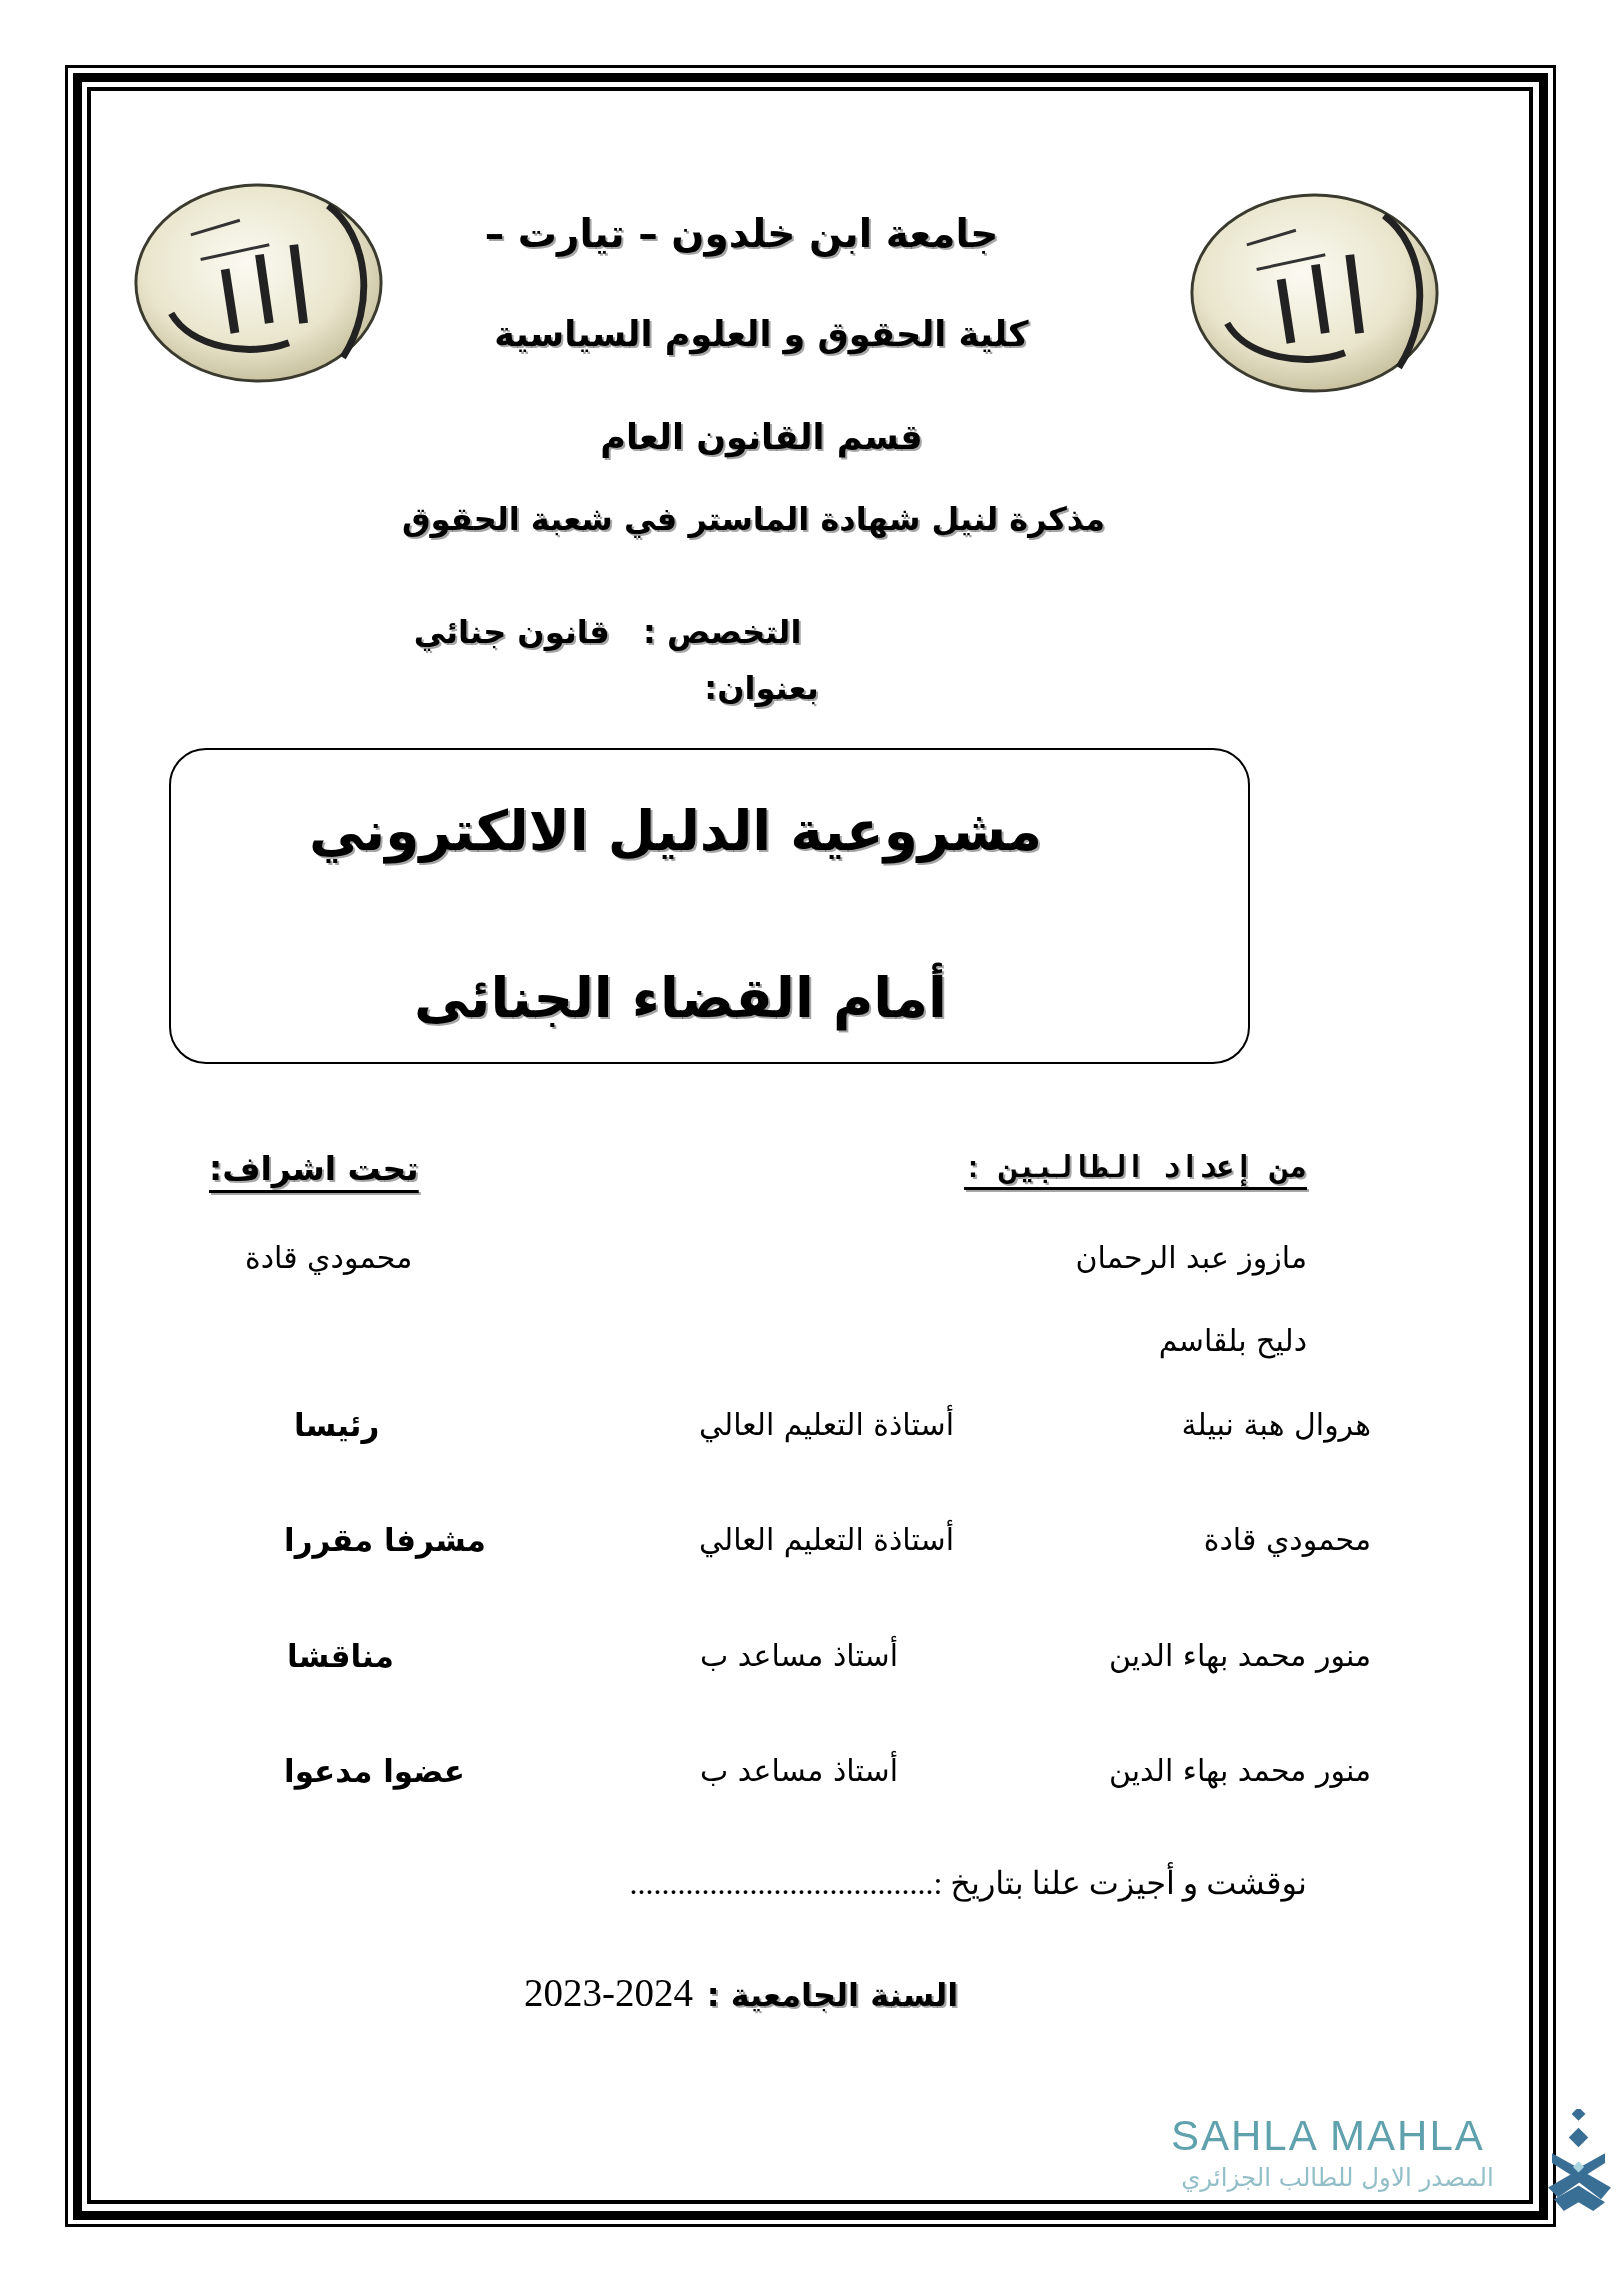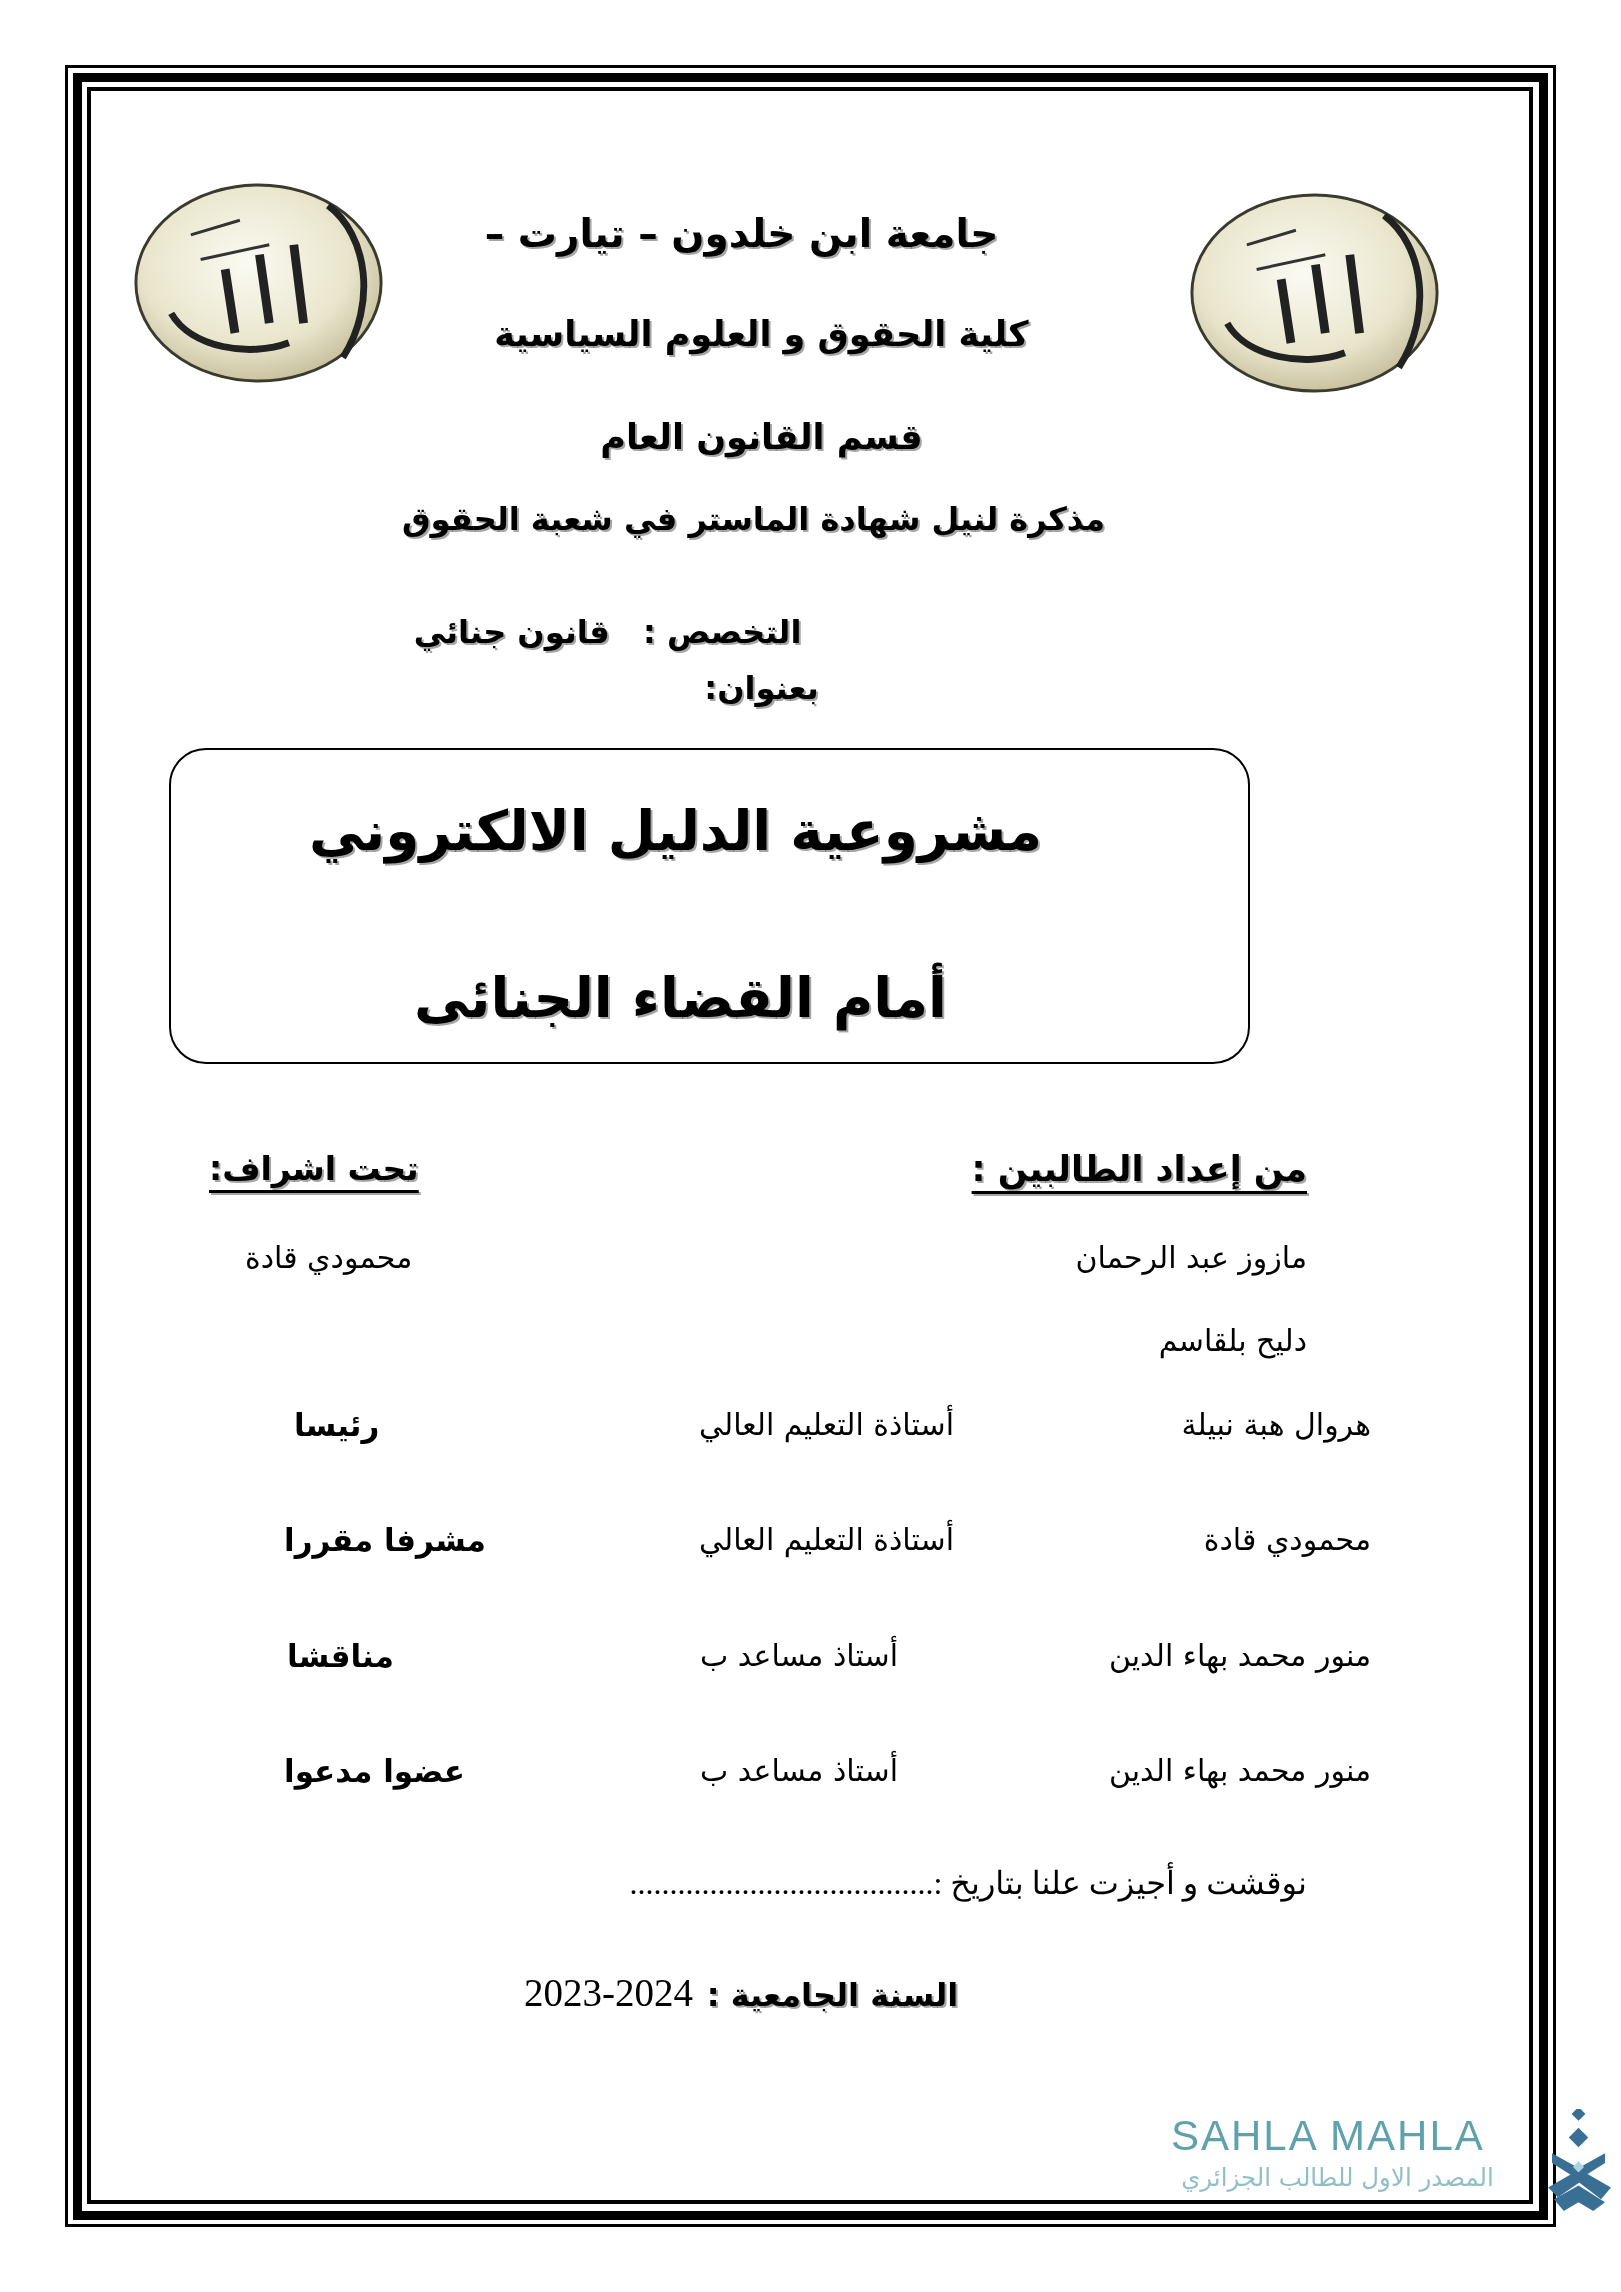--- a/index.html
+++ b/index.html
@@ -92,21 +92,21 @@
     <span>قانون جنائي</span>
   </span>
 </div>
 <div class="abs hdr rtl shadow" style="top:669px; font-size:32px; left:-49px;">بعنوان:</div>
 
 <div class="title-box">
   <div class="title-line rtl shadow" style="top:49px; left:-34px;">مشروعية الدليل الالكتروني</div>
   <div class="title-line rtl shadow" style="top:216px; left:-29px;">أمام القضاء الجنائى</div>
 </div>
 
-<div class="abs rtl shadow bold underline" style="top:1117px; right:314px; font-size:35px;">من إعداد  الطالبين :</div>
+<div class="abs rtl shadow bold underline" style="top:1117px; right:314px; font-size:30px;font-family:Liberation Mono, monospace;">من إعداد  الطالبين :</div>
 
 <div class="abs rtl shadow bold underline" style="top:1117px; left:209px; font-size:33px;">تحت اشراف:</div>
 
 <div class="abs rtl row-text" style="top:1240px; right:314px;">مازوز عبد الرحمان</div>
 <div class="abs rtl row-text" style="top:1323px; right:314px;">دليح بلقاسم</div>
 
 <div class="abs rtl row-text" style="top:1240px; left:245px;">محمودي قادة</div>
 
 <div>
   <div class="abs rtl row-text" style="top:1407px; right:250px;">هروال هبة نبيلة</div>

